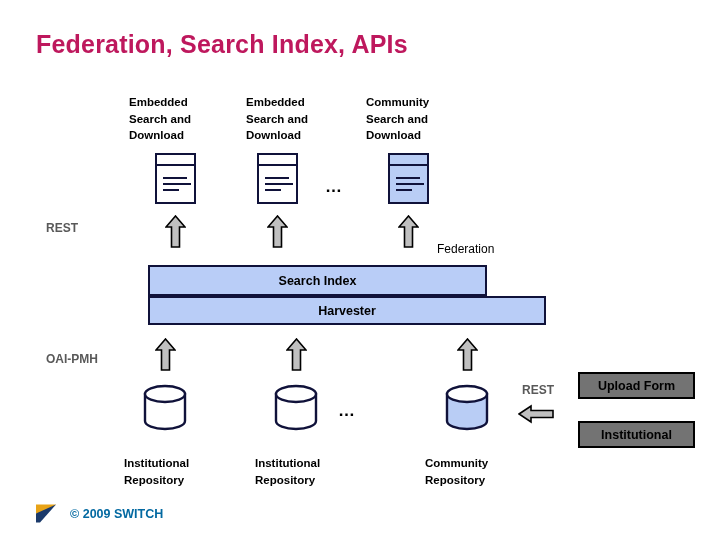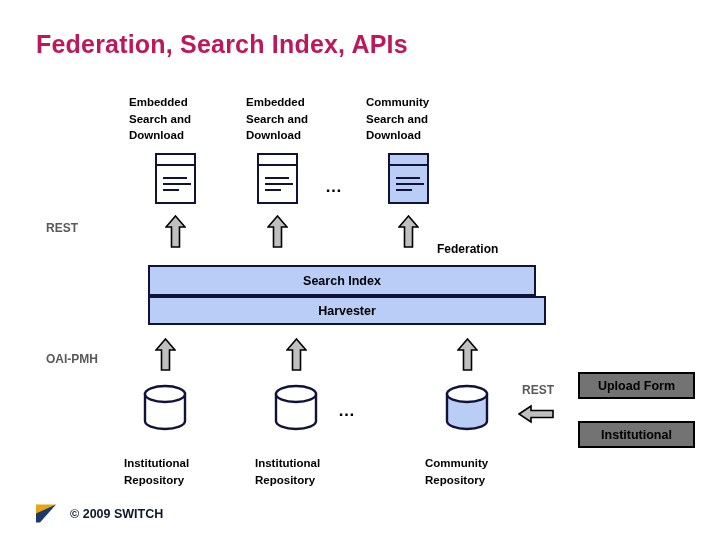--- a/index.html
+++ b/index.html
@@ -48,21 +48,21 @@
 
   .side-label {
     font-size: 12px;
     font-weight: bold;
     color: #595959;
     white-space: nowrap;
   }
 
   .plain-label {
     font-size: 12px;
-    font-weight: bold;
+    font-weight: normal;
     color: #000000;
     white-space: nowrap;
   }
 
   .ellipsis {
     font-size: 17px;
     font-weight: bold;
     color: #000000;
     letter-spacing: 2px;
     line-height: 1;
@@ -153,21 +153,21 @@
     left: 36px;
     top: 503px;
     display: flex;
     align-items: center;
     gap: 8px;
   }
   .footer-logo { width: 26px; height: 21px; display: block; }
   .footer-text {
     font-size: 12.5px;
     font-weight: bold;
-    color: #0f172a;
+    color: #0369a1;
     white-space: nowrap;
   }
 </style>
 </head>
 <body>
 
 <div id="slide">
 
   <div class="slide-title">Federation, Search Index, APIs</div>
 
@@ -221,21 +221,21 @@
   </div>
 
   <div class="uparrow" style="left:398px; top:215px;">
     <svg width="21" height="33" viewBox="0 0 21 33">
       <polygon points="10.5,1 20,12 14.5,12 14.5,32 6.5,32 6.5,12 1,12" fill="#c0c0c0" stroke="#000000" stroke-width="1.6" stroke-linejoin="miter"></polygon>
     </svg>
   </div>
 
   <div class="abs plain-label" style="left:437px; top:242px;">Federation</div>
 
-  <div class="stackbox" style="left:148px; top:265px; width:388px; height:31px;">
+  <div class="stackbox" style="left:148px; top:265px; width:339px; height:31px;">
     <span>Search Index</span>
   </div>
 
   <div class="stackbox" style="left:148px; top:296px; width:398px; height:29px; border-top-width:2px;">
     <span>Harvester</span>
   </div>
 
   <div class="abs side-label" style="left:46px; top:352px;">OAI-PMH</div>
 
   <div class="uparrow" style="left:155px; top:338px;">

